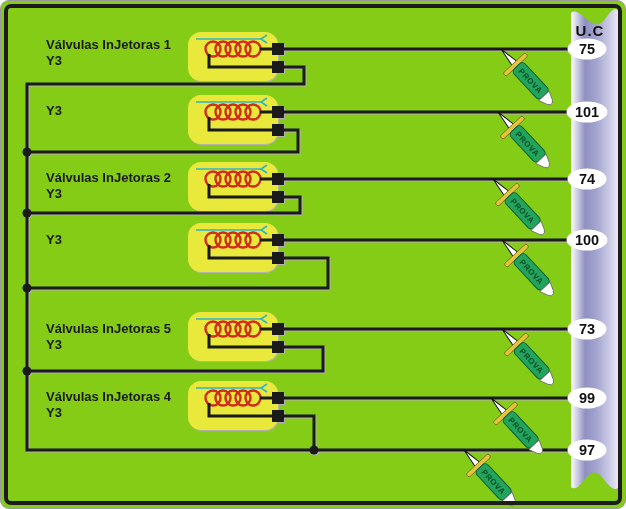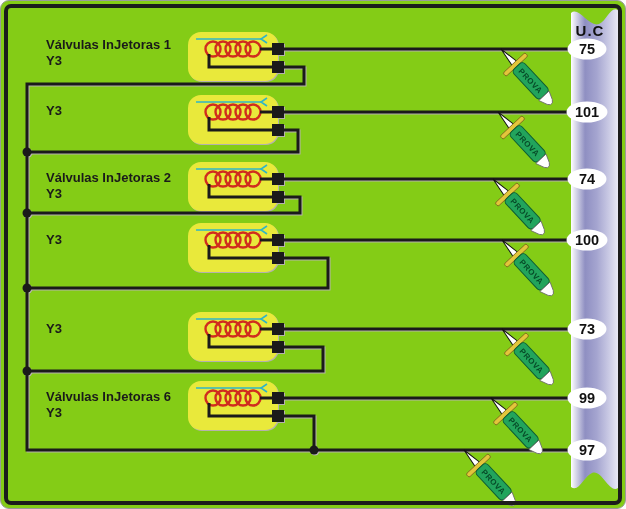--- a/index.html
+++ b/index.html
@@ -167,19 +167,20 @@
     <div>Y3</div>
   </div>
   <div class="valve-label" style="top:169px">
     <div>Válvulas InJetoras 2</div>
     <div>Y3</div>
   </div>
   <div class="valve-label" style="top:231px">
     <div>Y3</div>
   </div>
   <div class="valve-label" style="top:320px">
+    <div>Válvulas InJetoras 5</div>
     <div>Y3</div>
   </div>
   <div class="valve-label" style="top:388px">
-    <div>Válvulas InJetoras 6</div>
+    <div>Válvulas InJetoras 4</div>
     <div>Y3</div>
   </div>
 </div>
 
 </body></html>

